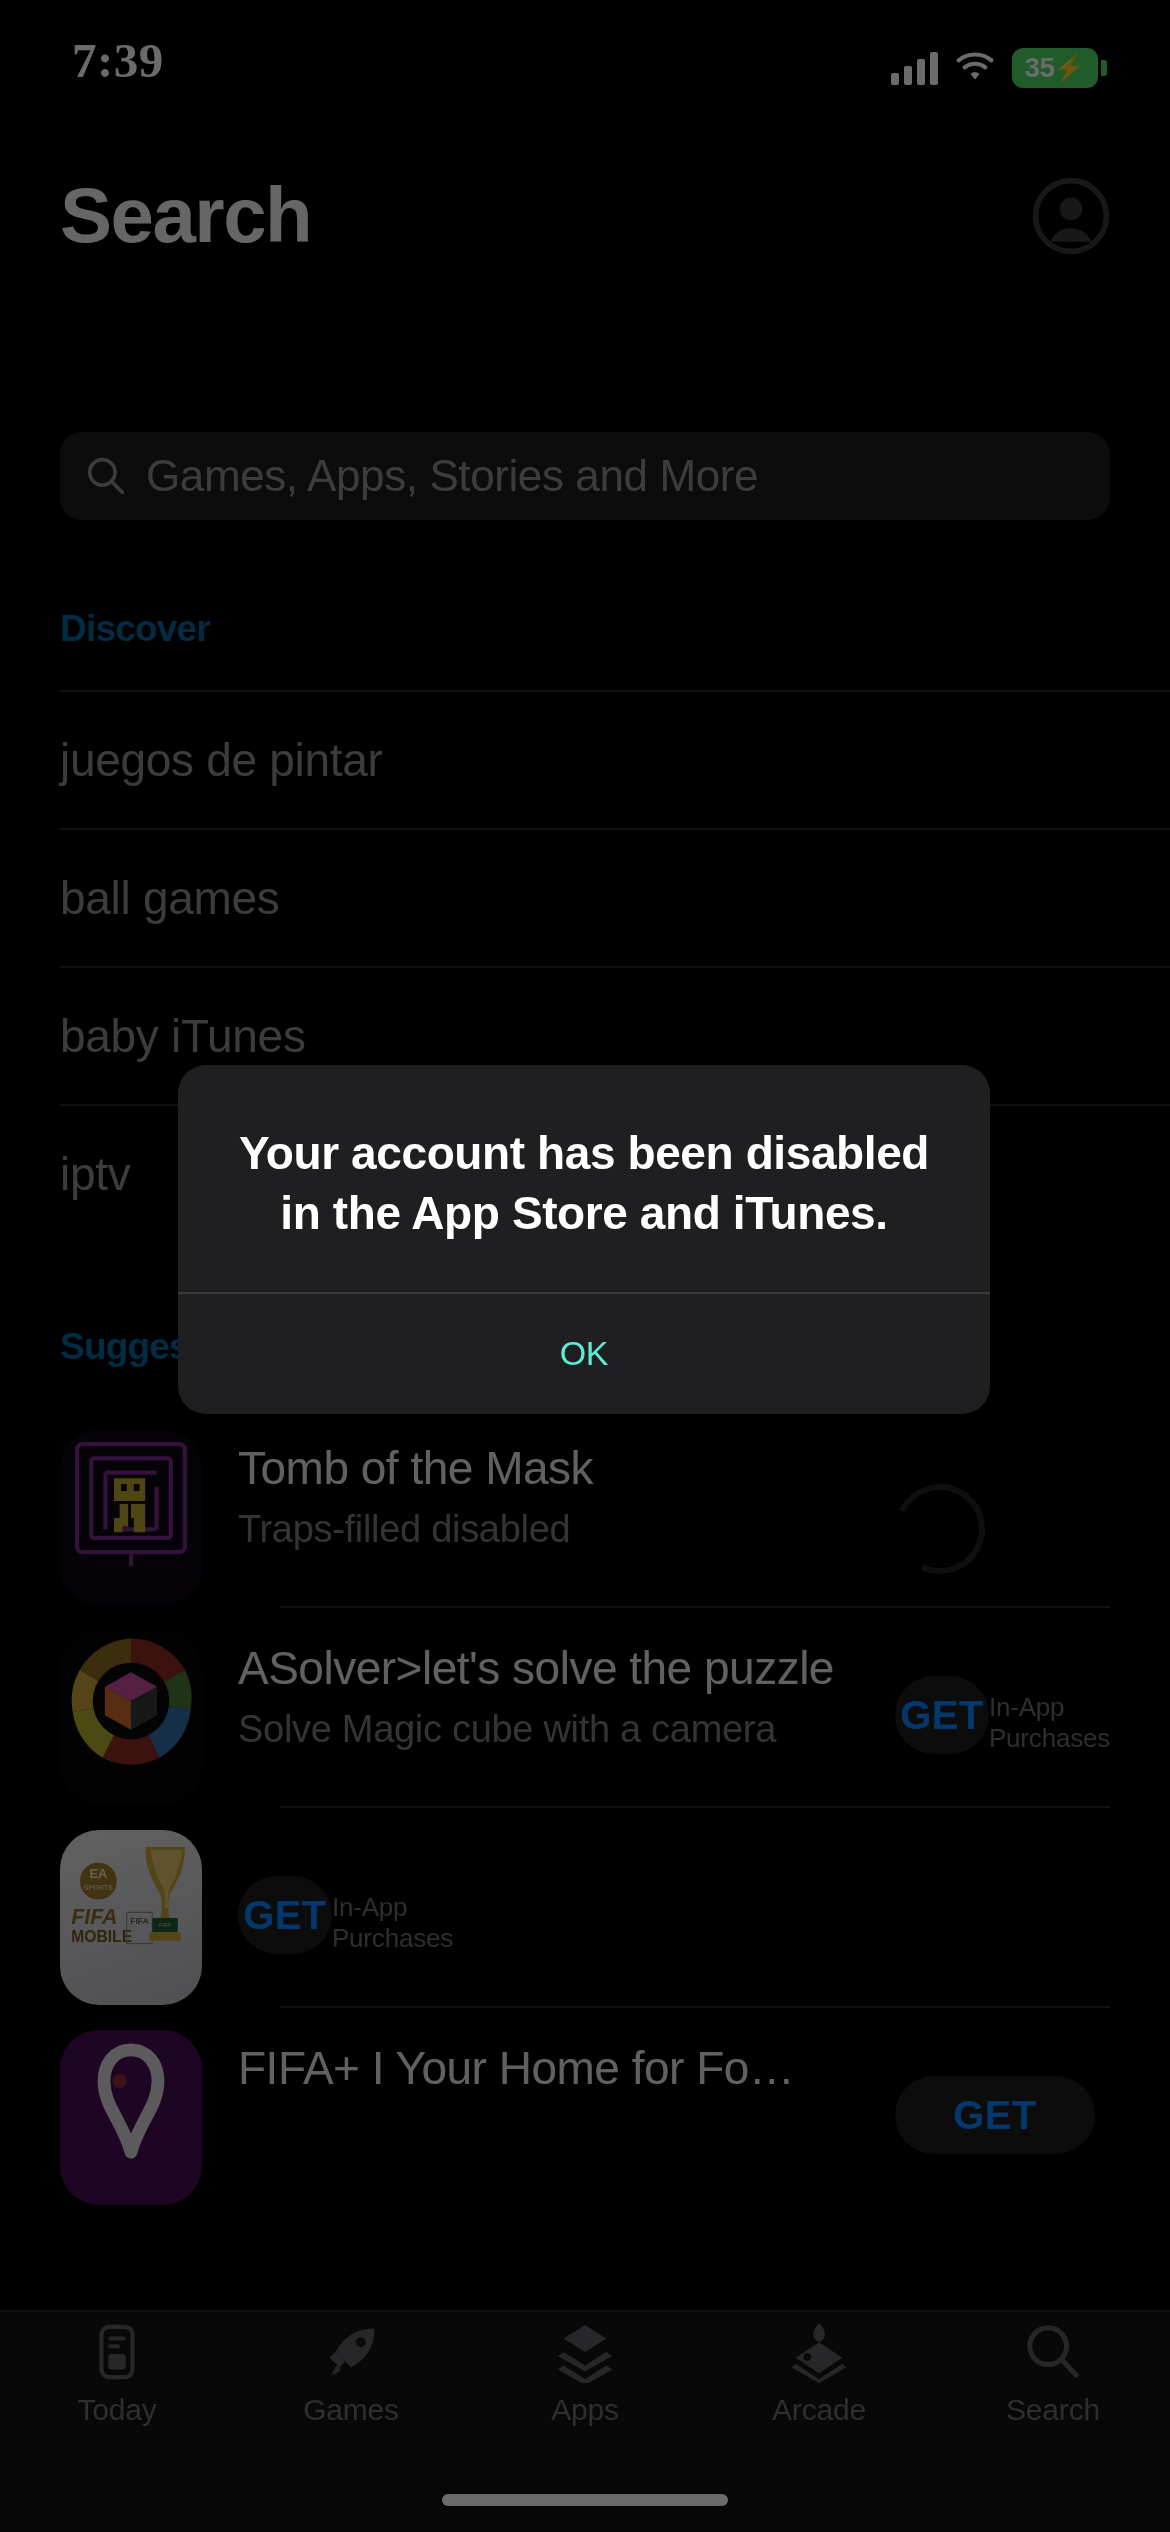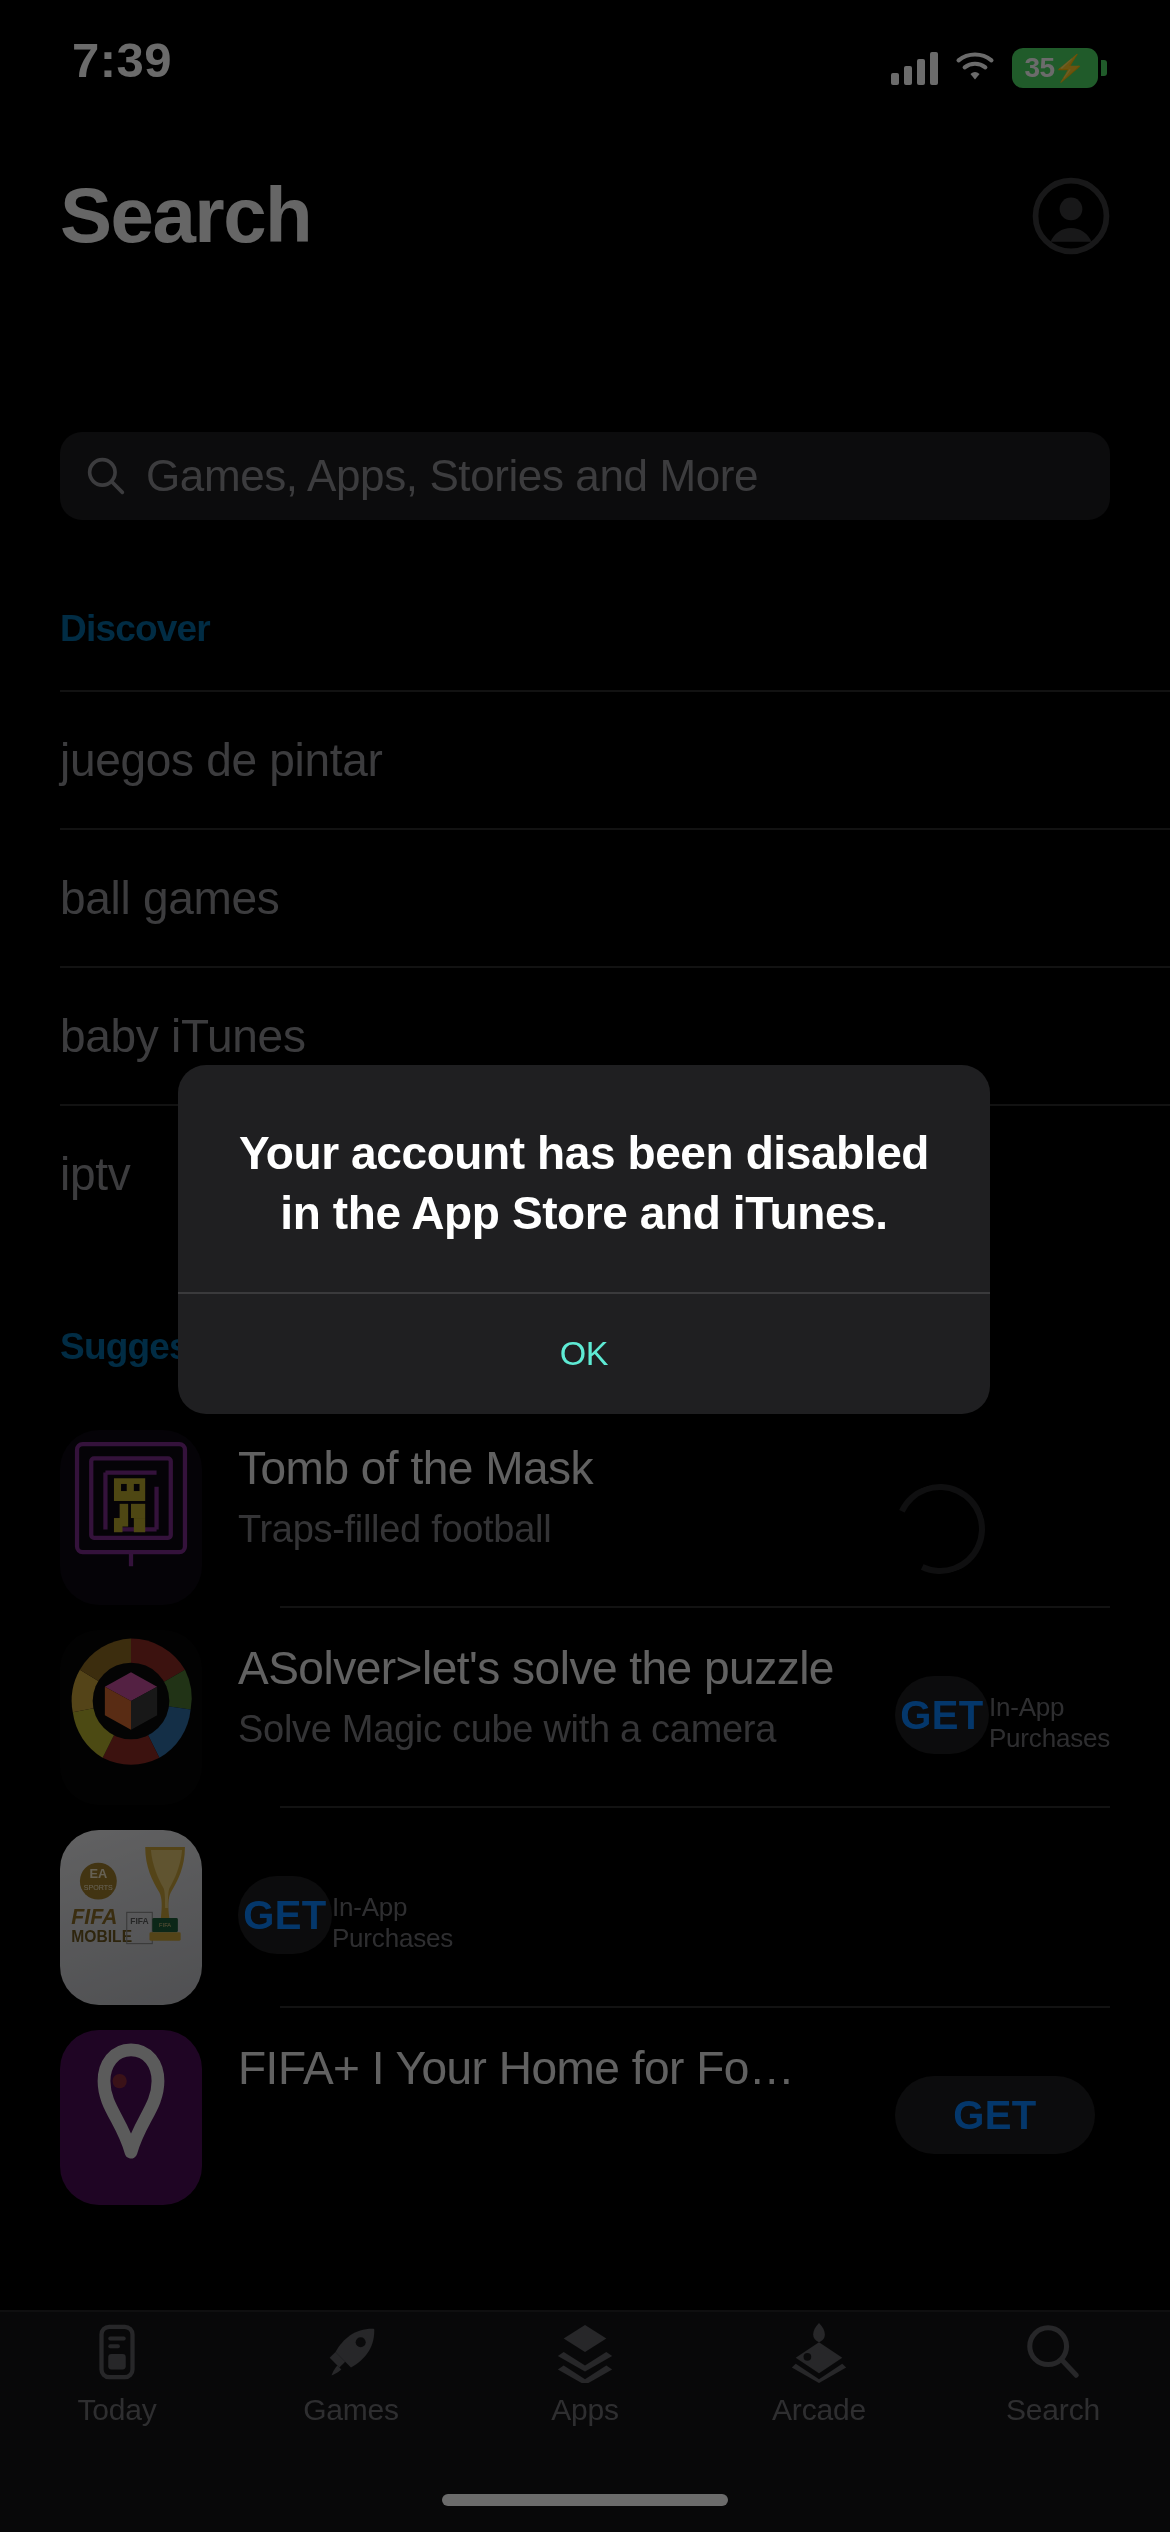--- a/index.html
+++ b/index.html
@@ -23,20 +23,21 @@
   }
 
   
   .statusbar {
     position:absolute; top:0; left:0; right:0; height:120px;
     display:flex; align-items:center; justify-content:space-between;
     padding:0 72px;
   }
   .sb-time {
     color:#fff; font-size:49px; font-weight:600; letter-spacing:0.5px;
+    font-family:Liberation Serif, serif;
   }
   .sb-right { display:flex; align-items:center; gap:16px; margin-top:16px; }
   .cellular { display:flex; align-items:flex-end; gap:5px; height:34px; }
   .cellular i { display:block; width:8px; background:#fff; border-radius:2px; }
   .cellular i:nth-child(1){height:12px;}
   .cellular i:nth-child(2){height:19px;}
   .cellular i:nth-child(3){height:26px;}
   .cellular i:nth-child(4){height:33px;}
   .wifi { width:42px; height:32px; }
   .battery {
@@ -244,21 +245,21 @@
               <rect x="52" y="62" width="8" height="10"></rect>
             </g>
             <g fill="#0b0710">
               <rect x="43" y="38" width="4" height="5"></rect>
               <rect x="52" y="38" width="4" height="5"></rect>
             </g>
           </svg>
         </div>
         <div class="app-text">
           <div class="app-name">Tomb of the Mask</div>
-          <div class="app-sub">Traps-filled football</div>
+          <div class="app-sub">Traps-filled disabled</div>
         </div>
         <div class="app-action">
           <div class="dl-spinner"></div>
         </div>
       </div>
 
       <div class="app-row">
         <div class="rowline"></div>
         <div class="app-icon ico-asolver">
           <svg viewBox="0 0 100 100" style="position:absolute;inset:0;">

